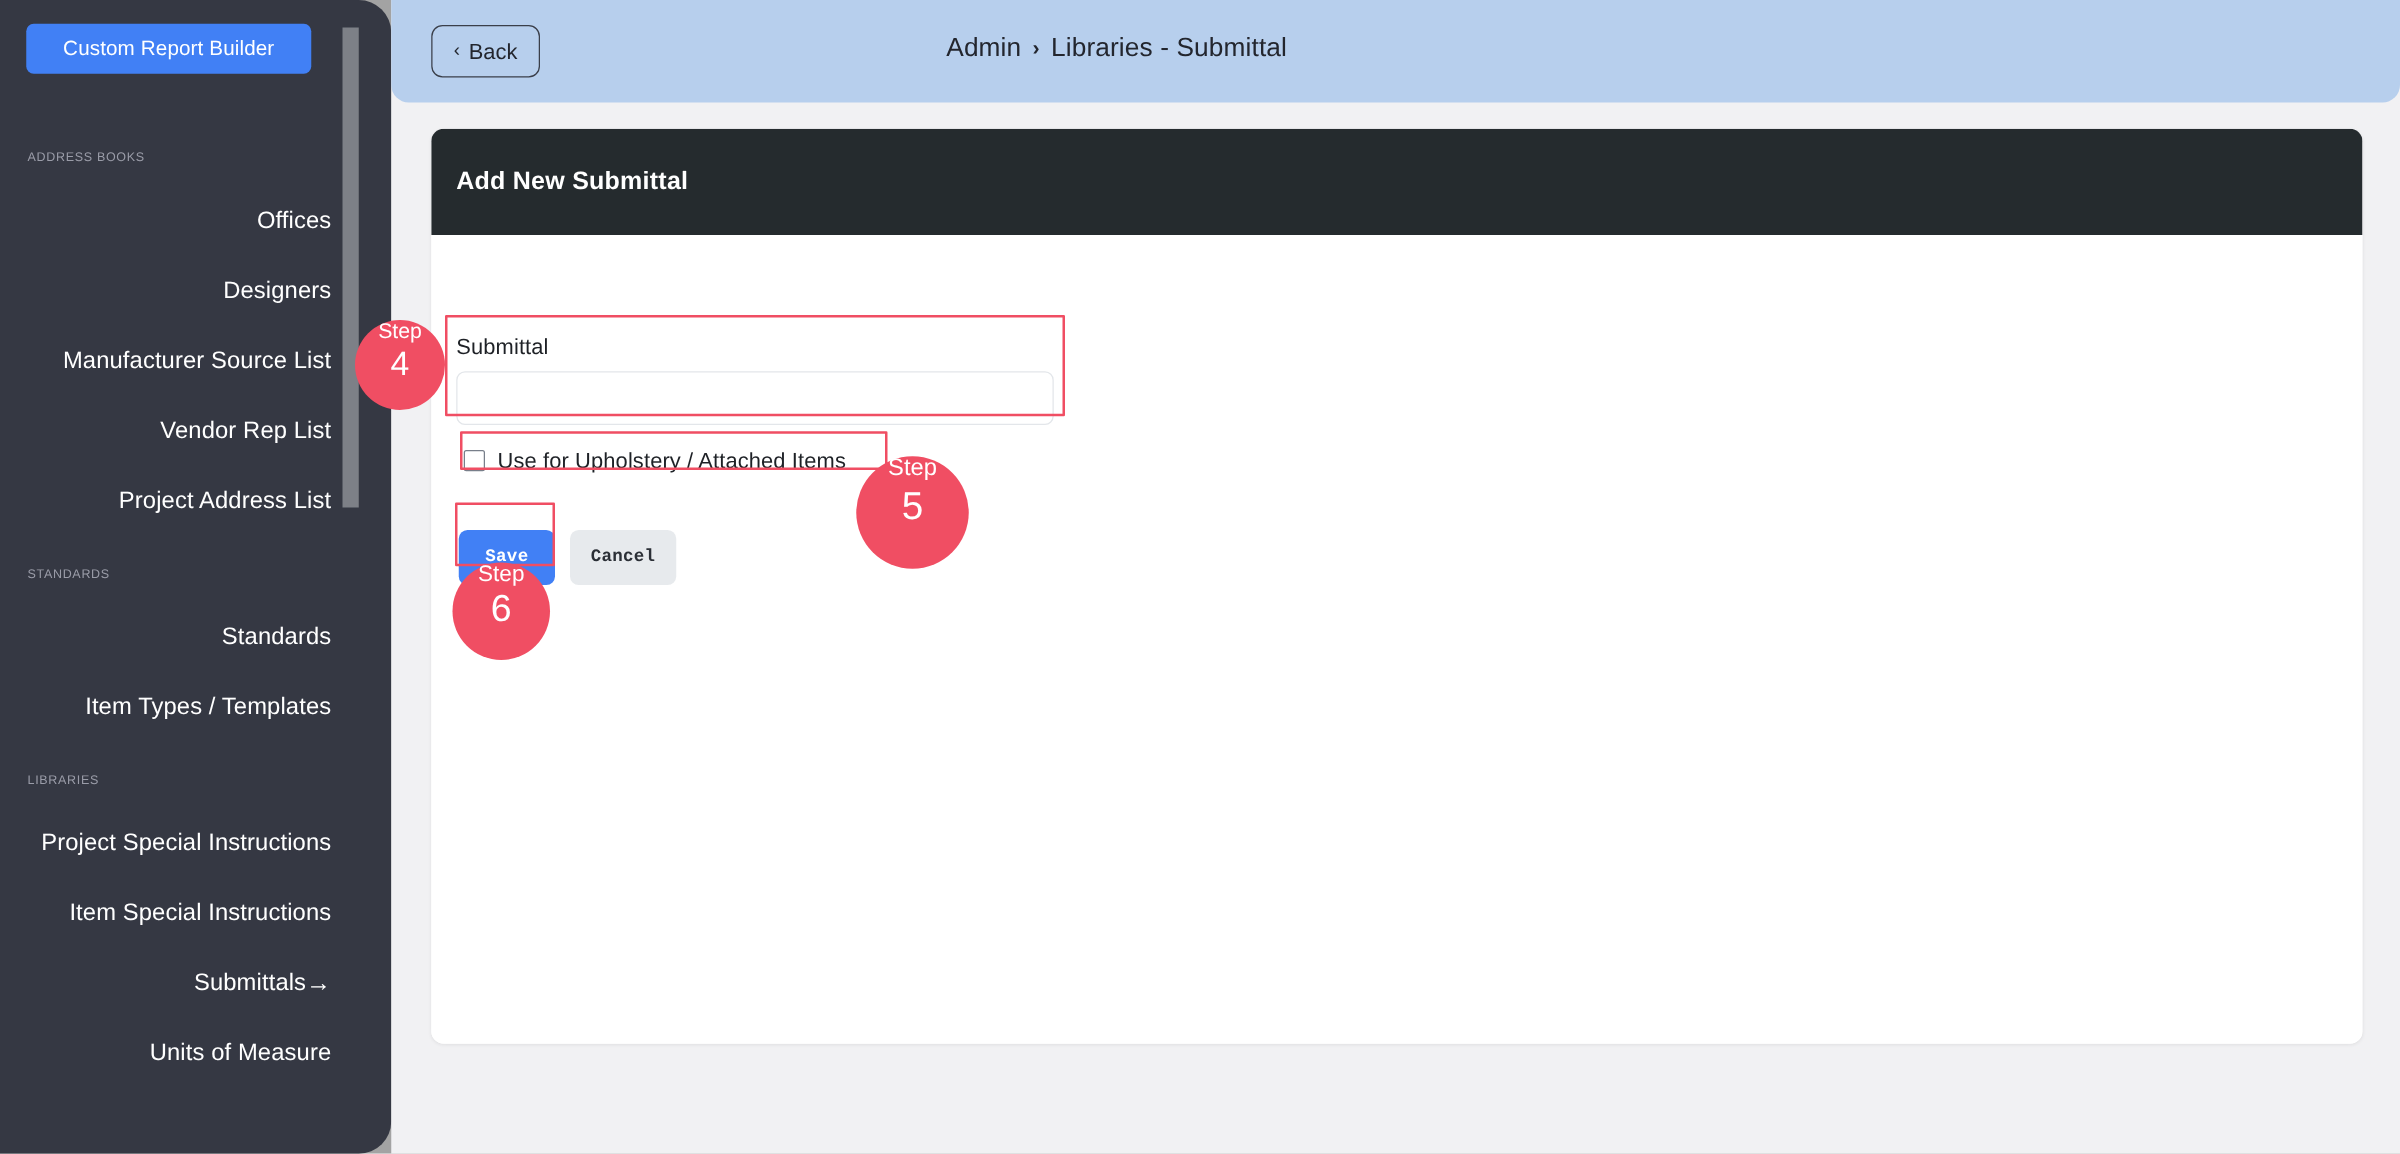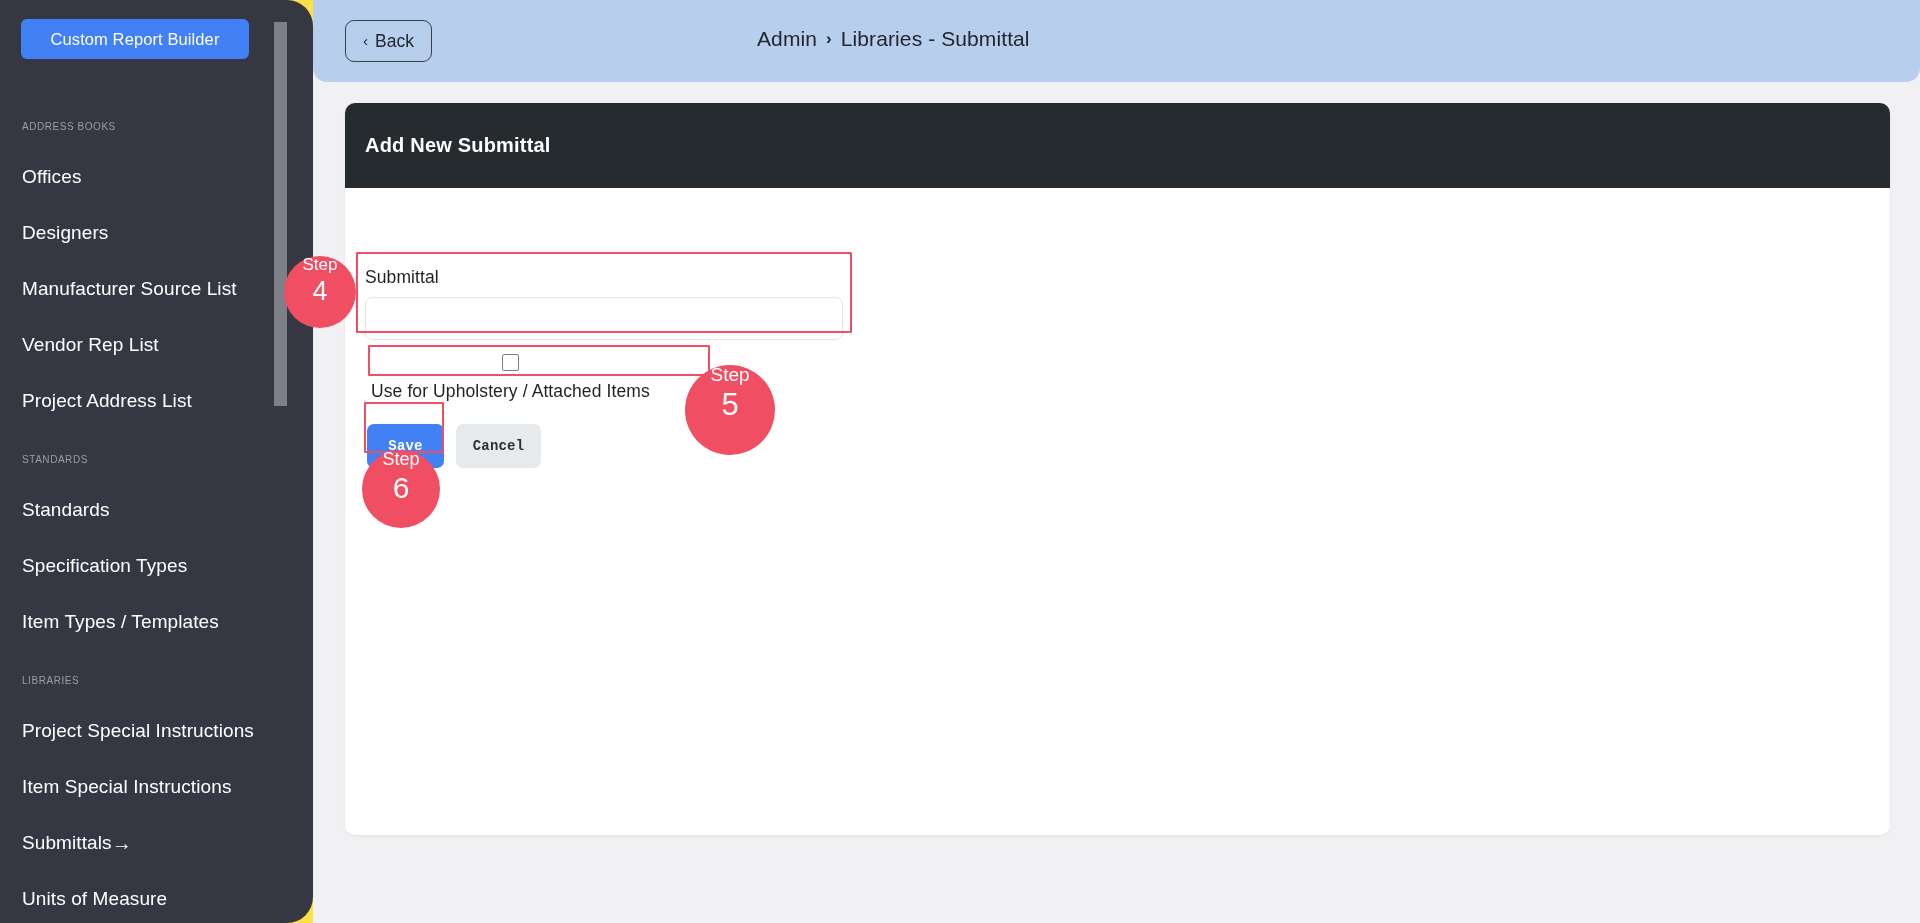--- a/index.html
+++ b/index.html
@@ -2,21 +2,21 @@
 <html><head>
 <meta charset="utf-8">
 <style>
   * { box-sizing: border-box; margin: 0; padding: 0; }
   html, body {
     width: 1920px; height: 923px;
     overflow: hidden;
     font-family: "Liberation Sans", sans-serif;
     background: #ffffff;
   }
-  #root { position: relative; width: 1920px; height: 923px; background: #fde047; }
+  #root { position: relative; width: 1920px; height: 923px; background: #a3a3a3; }
 
   
   .sidebar {
     position: absolute; left: 0; top: 0;
     width: 313px; height: 923px;
     background: #353843;
     border-top-right-radius: 26px;
     border-bottom-right-radius: 26px;
     overflow: hidden;
   }
@@ -43,21 +43,21 @@
     font-size: 10px;
     font-weight: 400;
     letter-spacing: .55px;
     padding: 0 22px;
     margin-top: 22px;
     margin-bottom: 13px;
     height: 18px;
     line-height: 18px;
   }
   .nav-item {
-    display: flex; align-items: center; justify-content: flex-start;
+    display: flex; align-items: center; justify-content: flex-end;
     color: #ffffff;
     font-size: 19px; font-weight: 500;
     letter-spacing: .1px;
     padding: 0 22px;
     height: 56px;
     cursor: pointer;
     white-space: nowrap;
   }
   .nav-item .arrow {
     font-size: 20px; color: #ffffff; line-height: 1;
@@ -161,21 +161,20 @@
     font-size: 16px;
     padding: 0 12px;
     outline: none;
     color: #1e2126;
   }
   .checkbox-row {
     position: absolute; left: 20px; top: 166px;
     display: flex; align-items: center; gap: 10px;
     height: 28px;
     padding: 0 6px;
-    flex-direction: column;
   }
   .checkbox-box {
     width: 17px; height: 17px;
     border: 1.6px solid #787f8a;
     border-radius: 2px;
     background: #ffffff;
     cursor: pointer;
     flex: 0 0 auto;
   }
   .checkbox-label {
@@ -267,24 +266,20 @@
           <span>Project Address List</span>
           <span class="arrow"></span>
         </div>
 
         <div class="nav-section-label">STANDARDS</div>
         <div class="nav-item">
           <span>Standards</span>
           <span class="arrow"></span>
         </div>
         <div class="nav-item">
-          <span>Specification Types</span>
-          <span class="arrow"></span>
-        </div>
-        <div class="nav-item">
           <span>Item Types / Templates</span>
           <span class="arrow"></span>
         </div>
 
         <div class="nav-section-label">LIBRARIES</div>
         <div class="nav-item">
           <span>Project Special Instructions</span>
           <span class="arrow"></span>
         </div>
         <div class="nav-item">

